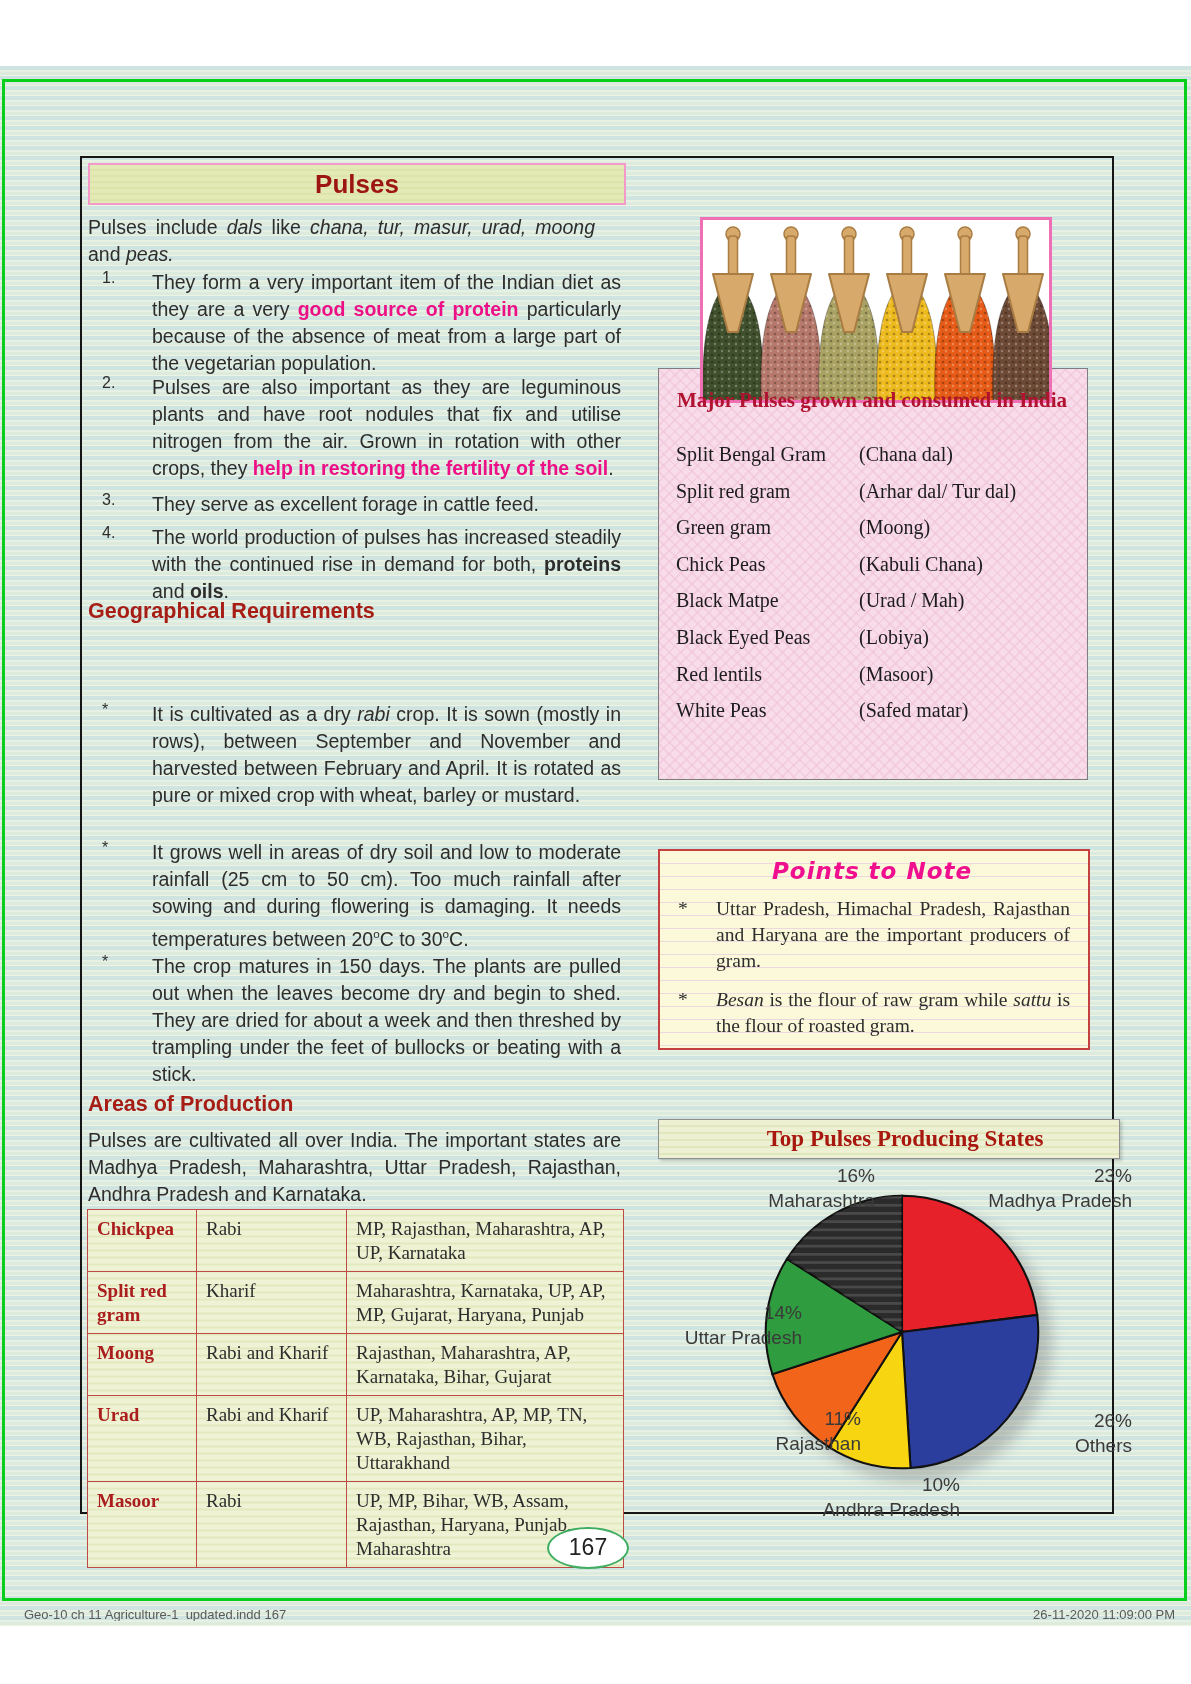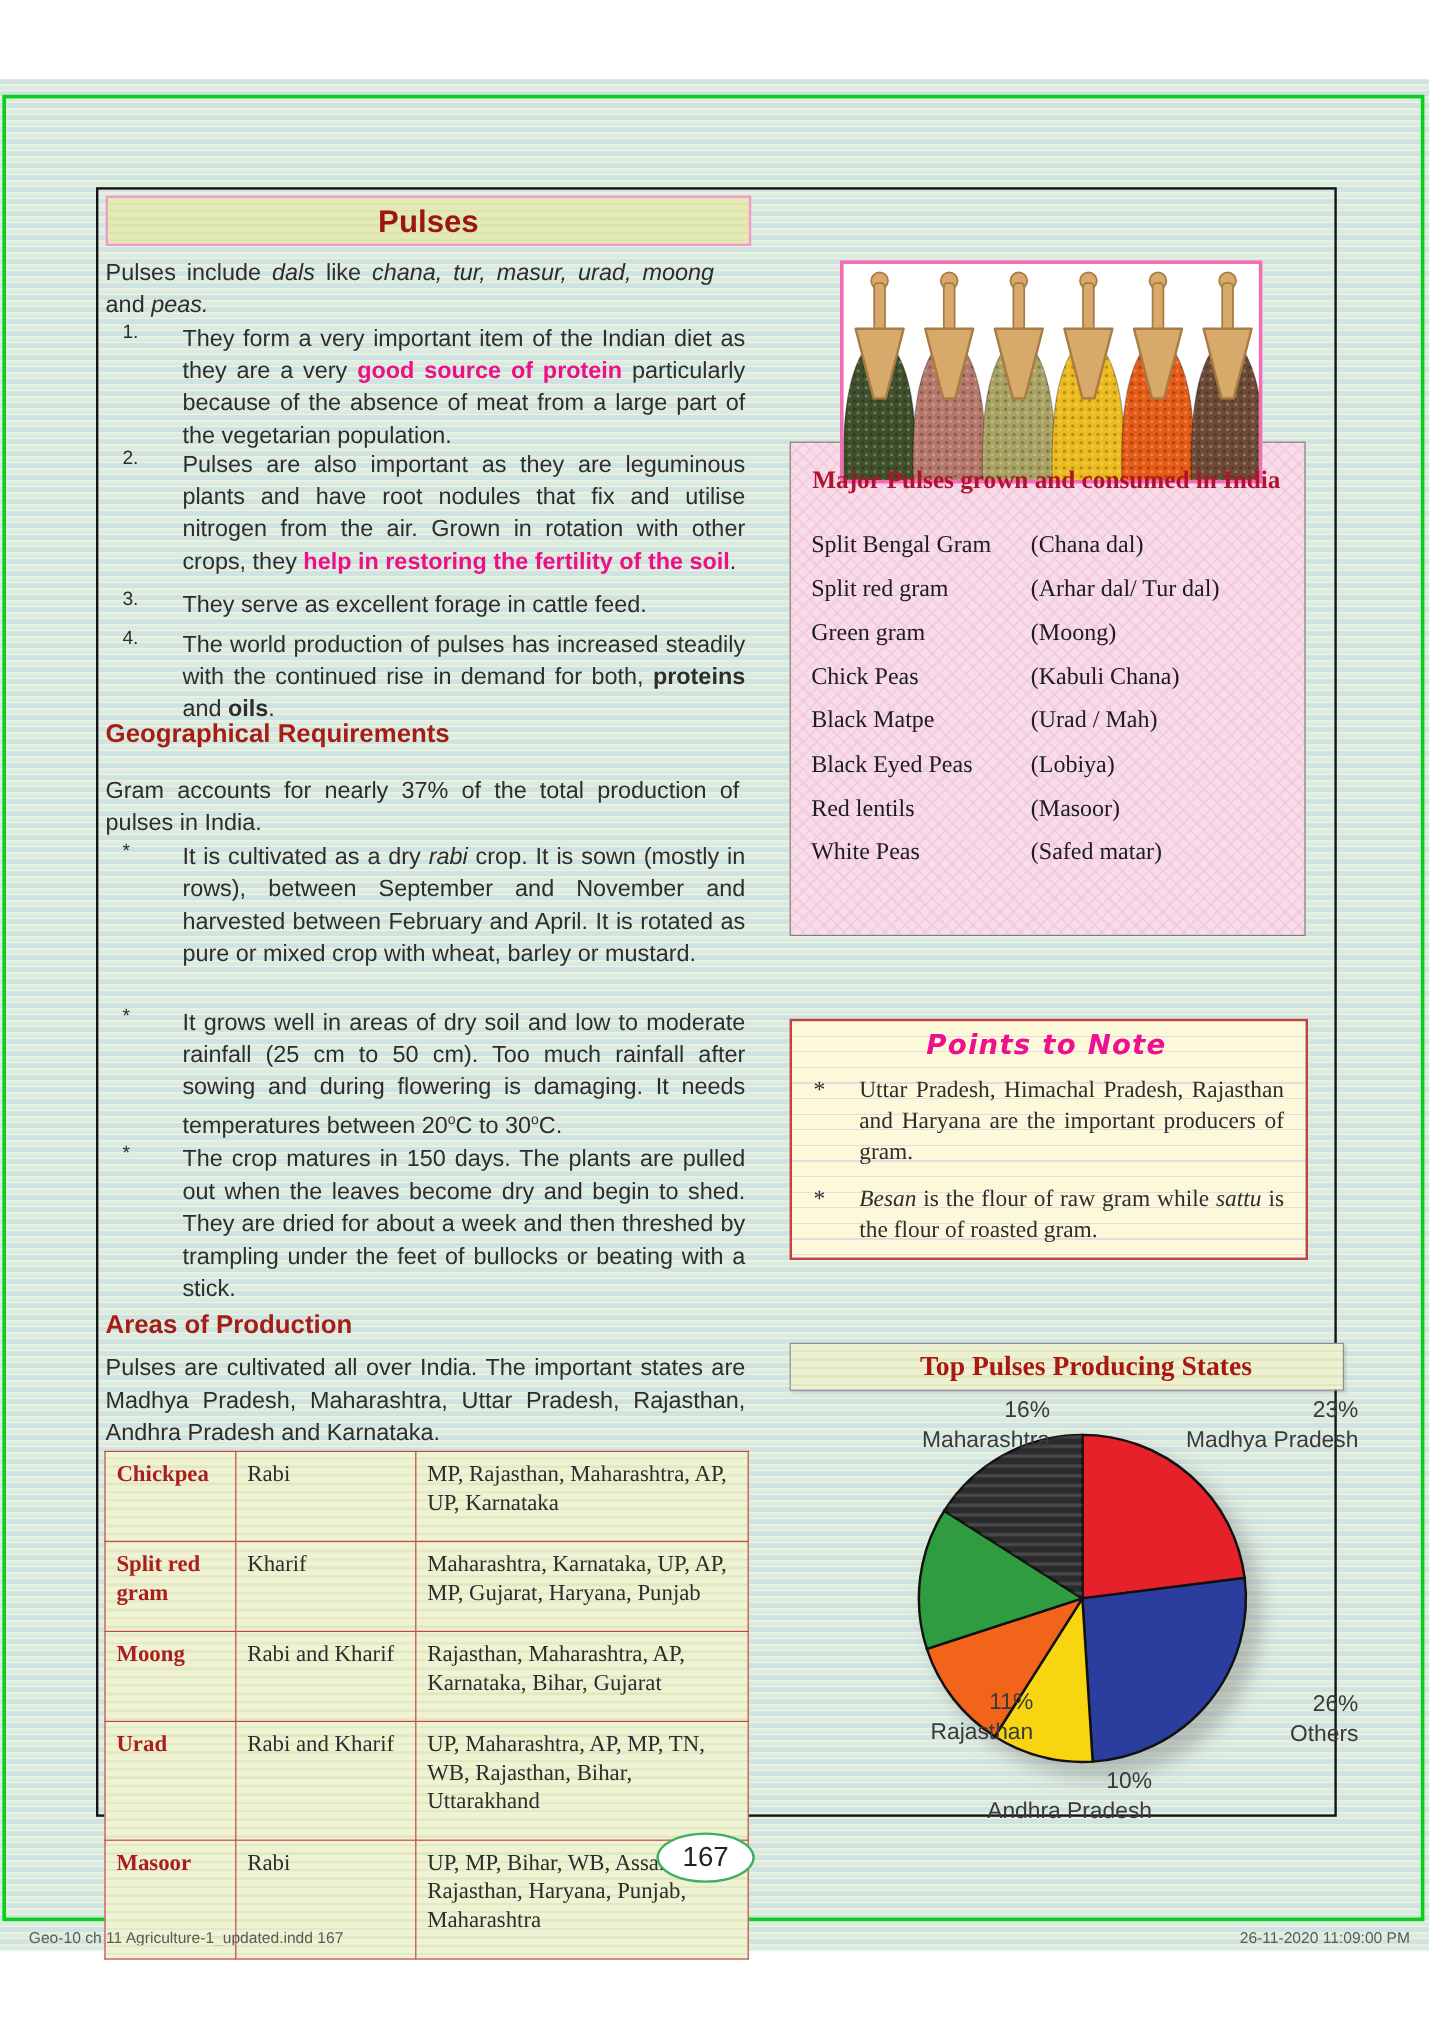--- a/index.html
+++ b/index.html
@@ -28,21 +28,21 @@
   .p-gram{position:absolute;left:88px;top:646px;width:528px;}
   .p-areas{position:absolute;left:88px;top:1127px;width:533px;}
   .run-i{font-style:italic;}
   .run-m{color:#ed0f86;font-weight:bold;}
   .run-b{font-weight:bold;}
   sup{font-size:60%;}
 
   table.crops{position:absolute;left:87px;top:1209px;width:537px;height:290px;
     border-collapse:collapse;table-layout:fixed;
     background:repeating-linear-gradient(180deg,#eff2d4 0 5px,#e3e9bf 5px 7px);}
-  table.crops td{border:1.5px solid #bf4a45;vertical-align:top;padding:7px 7px 19px 9px;
+  table.crops td{border:1.5px solid #bf4a45;vertical-align:top;padding:7px 7px 6px 9px;
     font-family:"Liberation Serif",serif;font-size:19px;line-height:24px;}
   td.cname{font-weight:bold;color:#aa1e1e;width:92px;}
   td.cseason{width:133px;}
   td.cstates{font-size:18px;}
 
   
   .photo{position:absolute;left:700px;top:217px;width:346px;height:180px;
     background:#ffffff;border:3px solid #f06eb4;z-index:3;}
   .mp-box{position:absolute;left:658px;top:368px;width:428px;height:410px;z-index:2;
     border:1px solid #7d7d7d;
@@ -120,21 +120,20 @@
   <div class="item i3">
     <span class="marker">3.</span>
     <div class="ibody body-text"><span>They serve as excellent forage in cattle feed.</span></div>
   </div>
   <div class="item i4">
     <span class="marker">4.</span>
     <div class="ibody body-text"><span>The world production of pulses has increased steadily with the continued rise in demand for both, </span><span class="run-b">proteins</span><span> and </span><span class="run-b">oils</span><span>.</span></div>
   </div>
 
   <div class="sec-head h-geo">Geographical Requirements</div>
-  <div class="p-gram body-text">Gram accounts for nearly 37% of the total production of pulses in India.</div>
 
   <div class="item b1">
     <span class="marker">*</span>
     <div class="ibody body-text"><span>It is cultivated as a dry </span><span class="run-i">rabi</span><span> crop. It is sown (mostly in rows), between September and November and harvested between February and April. It is rotated as pure or mixed crop with wheat, barley or mustard.</span></div>
   </div>
   <div class="item b2">
     <span class="marker">*</span>
     <div class="ibody body-text"><span>It grows well in areas of dry soil and low to moderate rainfall (25 cm to 50 cm). Too much rainfall after sowing and during flowering is damaging. It needs temperatures between 20</span><sup>o</sup><span>C to 30</span><sup>o</sup><span>C.</span></div>
   </div>
   <div class="item b3">
@@ -273,20 +272,24 @@
     </svg>
 
   <div class="pie-label pl-mah">
     <div>16%</div>
     <div>Maharashtra</div>
   </div>
   <div class="pie-label pl-mp">
     <div>23%</div>
     <div>Madhya Pradesh</div>
   </div>
+  <div class="pie-label pl-up">
+    <div>14%</div>
+    <div>Uttar Pradesh</div>
+  </div>
   <div class="pie-label pl-raj">
     <div>11%</div>
     <div>Rajasthan</div>
   </div>
   <div class="pie-label pl-oth">
     <div>26%</div>
     <div>Others</div>
   </div>
   <div class="pie-label pl-ap">
     <div>10%</div>

